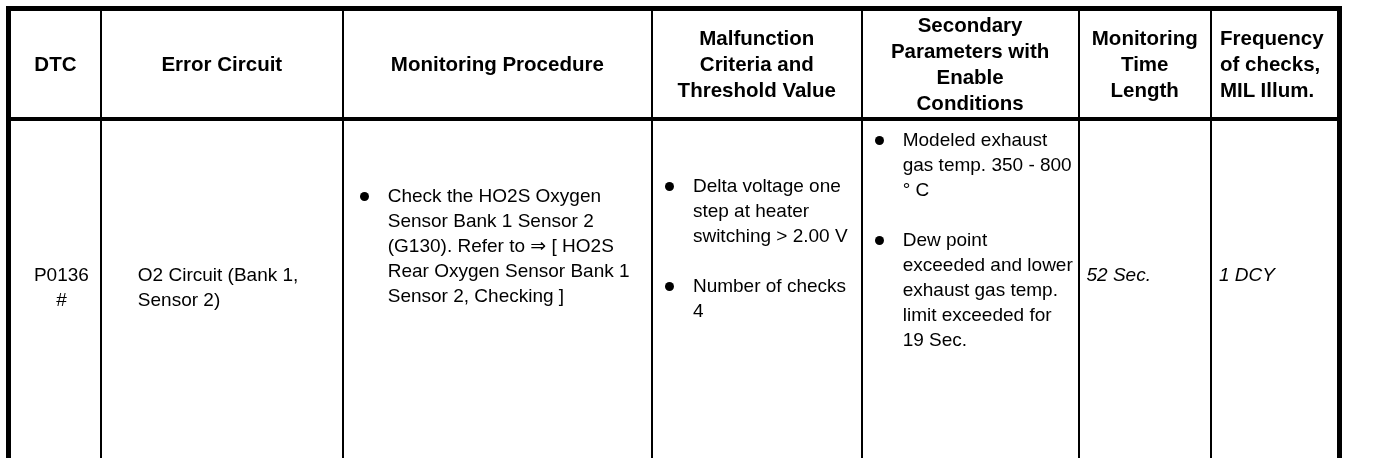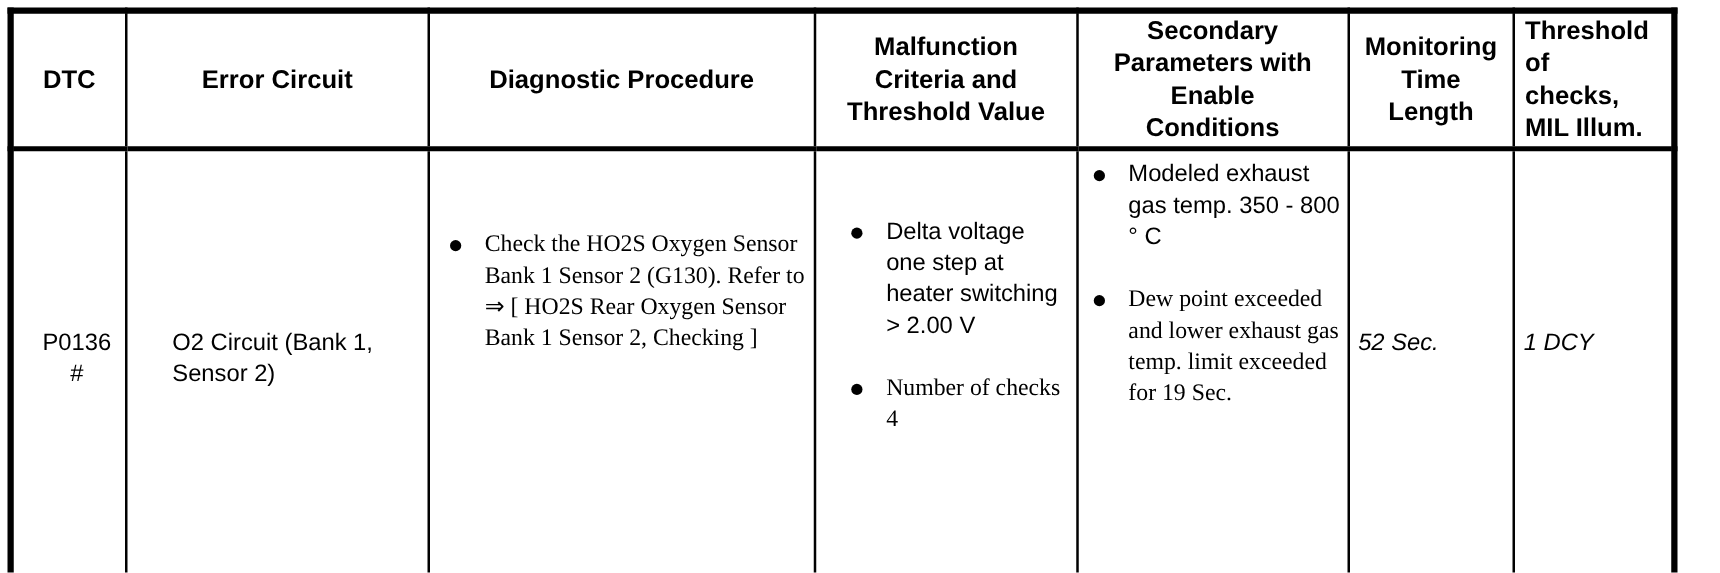--- a/index.html
+++ b/index.html
@@ -100,31 +100,31 @@
   }
 
   ul.blist{
     list-style:none;
     margin:0;
     padding:0;
     position:absolute;
     left:8px; right:4px;
   }
   ul.blist.proc{top:62px;left:14px;right:6px;}
-  ul.blist.crit{top:52px;left:26px;right:4px;}
+  ul.blist.crit{top:52px;left:10px;right:4px;}
   ul.blist.sec{top:6px;left:10px;right:4px;}
 
   ul.blist li{
     position:relative;
     padding-left:30px;
     font-size:19px;
     line-height:25px;
     margin-bottom:25px;
   }
-  ul.blist li:last-child{margin-bottom:0;font-family:Liberation Serif, serif;}
+  ul.blist li:last-child{margin-bottom:0;}
   ul.blist li .bullet{
     position:absolute;
     left:2px; top:9px;
     width:9px;height:9px;
     background:#000;
     border-radius:50%;
   }
 </style>
 </head>
 <body>
@@ -143,39 +143,39 @@
     </colgroup>
     <tbody>
       <tr class="header-row">
         <td>
           <div class="hcell">DTC</div>
         </td>
         <td>
           <div class="hcell">Error Circuit</div>
         </td>
         <td>
-          <div class="hcell">Diagnostic Procedure</div>
+          <div class="hcell">Monitoring Procedure</div>
         </td>
         <td>
           <div class="hcell">Malfunction
 Criteria and
 Threshold Value</div>
         </td>
         <td>
           <div class="hcell">Secondary
 Parameters with
 Enable Conditions</div>
         </td>
         <td>
           <div class="hcell">Monitoring
 Time
 Length</div>
         </td>
         <td>
-          <div class="hcell left-al">Threshold
+          <div class="hcell left-al">Frequency
 of checks,
 MIL Illum.</div>
         </td>
       </tr>
 
       <tr class="body-row">
         <td>
           <div class="bcell">
             <div class="dtc-text">P0136
 #</div>

